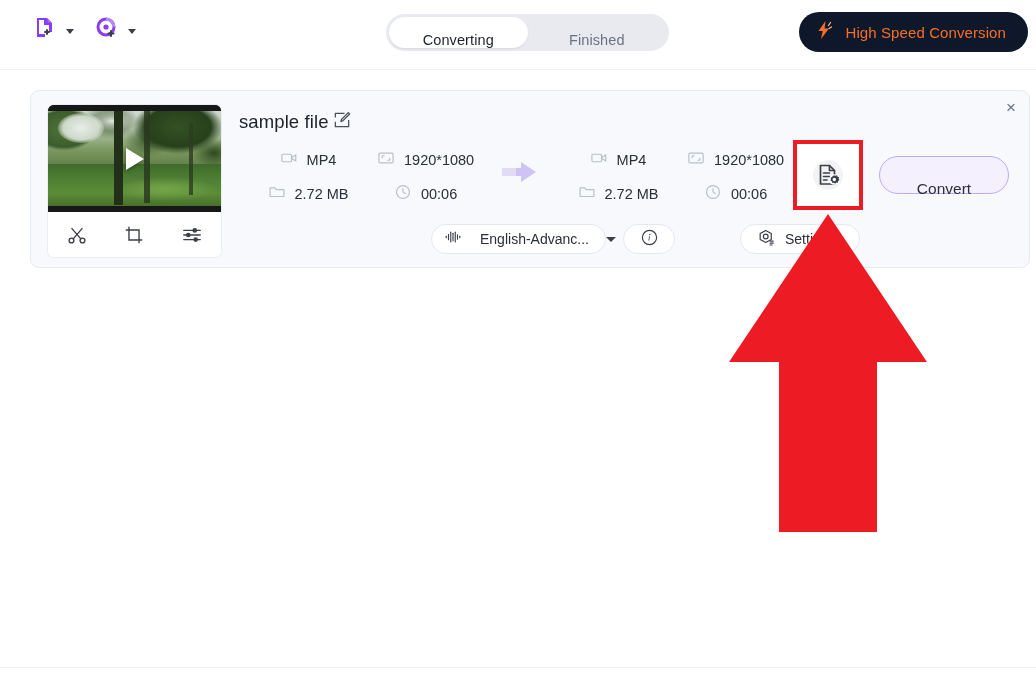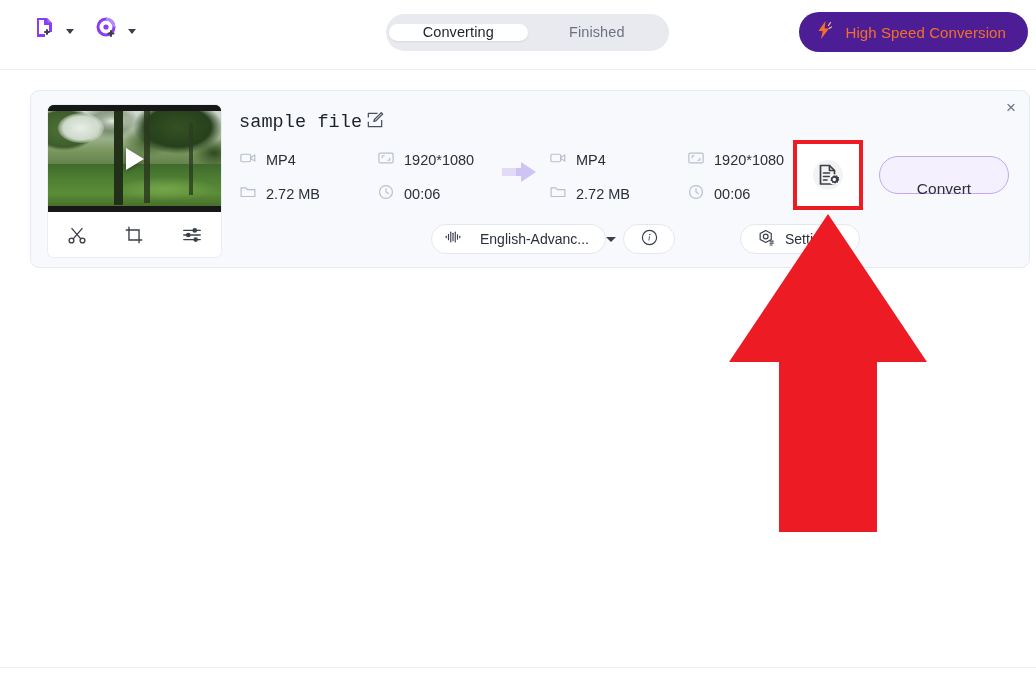--- a/index.html
+++ b/index.html
@@ -20,28 +20,28 @@
   .icon-btn { display:flex; align-items:center; gap:6px; cursor:pointer; }
   .caret { width:0;height:0;border-left:4.5px solid transparent;border-right:4.5px solid transparent;
            border-top:5px solid #3b3f4a; margin-top:3px; }
 
   
   .seg {
     position:absolute; left:386px; top:14px; width:283px; height:37px;
     background:#e8eaf0; border-radius:19px; display:flex; align-items:center; padding:3px;
   }
   .seg-item {
-    flex:1; height:17px; display:flex; align-items:flex-start; justify-content:center;
+    flex:1; height:31px; display:flex; align-items:flex-end; justify-content:center;
     font-size:14.5px; color:#6d7280; border-radius:16px; cursor:pointer; letter-spacing:.1px;
   }
   .seg-item.active { background:#ffffff; color:#1d2129; box-shadow:0 1px 2px rgba(0,0,0,.08); }
 
   .hsc {
     position:absolute; right:8px; top:12px; height:40px; padding:0 22px 0 14px;
-    background:#4c1d95; border-radius:20px; display:flex; align-items:center; gap:10px; cursor:pointer;
+    background:#0f172a; border-radius:20px; display:flex; align-items:center; gap:10px; cursor:pointer;
   }
   .hsc-label { font-size:15px; color:#f4702a; letter-spacing:.1px; }
 
   
   .card {
     position:absolute; left:30px; top:90px; width:1000px; height:178px;
     background:#f7f9fc; border:1px solid #e6eaf2; border-radius:9px;
   }
   .close-x {
     position:absolute; right:12px; top:94px; width:26px; height:26px;
@@ -89,28 +89,28 @@
     width:0;height:0;border-top:11px solid transparent;border-bottom:11px solid transparent;
     border-left:18px solid #ffffff; filter:drop-shadow(0 1px 2px rgba(0,0,0,.4)); cursor:pointer;
   }
   .thumb-tools {
     position:absolute; left:0; bottom:0; width:173px; height:45px; background:#ffffff;
     display:flex; align-items:center; justify-content:space-around;
   }
   .tool { width:34px;height:30px;display:flex;align-items:center;justify-content:center;cursor:pointer; }
 
   
-  .fname-row { position:absolute; left:239px; top:110px; display:flex; align-items:center; gap:3px;font-family:Liberation Mono, monospace; }
+  .fname-row { position:absolute; left:239px; top:110px; display:flex; align-items:center; gap:3px; }
   .fname { font-size:18.5px; color:#1d2129; letter-spacing:.1px; }
 
   .meta { position:absolute; display:grid; grid-template-columns:138px auto;
           row-gap:12px; column-gap:0; }
   .meta.src { left:239px; top:149px; }
   .meta.dst { left:549px; top:149px; }
-  .mcell { display:flex; align-items:center; gap:9px; }
+  .mcell { display:flex; align-items:center; gap:9px;justify-content:center; }
   .mtext { font-size:14.5px; color:#2b2f38; }
 
   .bigarrow { position:absolute; left:500px; top:160px; width:40px; height:24px; }
 
   
   .hl-box {
     position:absolute; left:793px; top:140px; width:70px; height:70px;
     background:#ffffff; border:4px solid #ed1b24; cursor:pointer;
   }
   .hl-inner { position:absolute; left:0; top:0; width:62px; height:62px;

